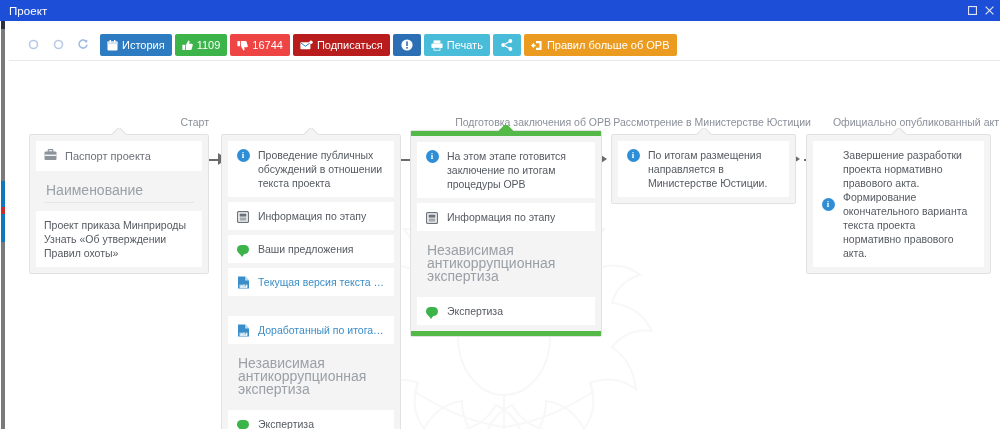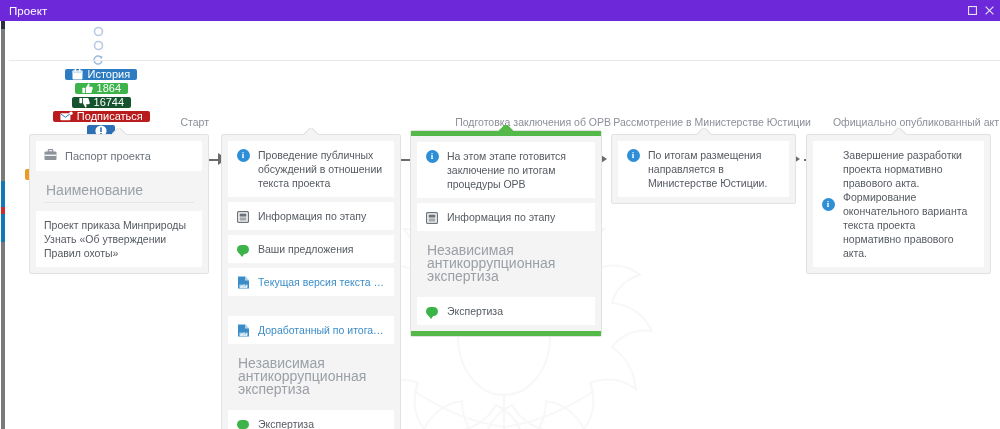--- a/index.html
+++ b/index.html
@@ -9,21 +9,21 @@
     overflow: hidden;
     font-family: "Liberation Sans", sans-serif;
     background: #ffffff;
   }
 
   
   #app { position: relative; width: 1000px; height: 429px; background: #fff; overflow: hidden; }
 
   #titlebar {
     position: absolute; left: 0; top: 0; width: 1000px; height: 21px;
-    background: #6d28d9;
+    background: #1d4ed8;
     display: flex; align-items: center;
     color: #fff;
   }
   #titlebar .title {
     font-size: 11.5px; margin-left: 9px; letter-spacing: .1px;
     color: #ffffff;
   }
   #titlebar .winbtns {
     margin-left: auto; display: flex; align-items: center; gap: 6px;
     padding-right: 5px;
@@ -43,24 +43,23 @@
 
   
   #content {
     position: absolute; left: 9px; top: 21px; width: 991px; height: 408px;
     background: #ffffff;
     overflow: hidden;
   }
 
   
   #toolbar {
-    position: absolute; left: 0; top: 5px; height: 28px;
-    display: flex; align-items: center; gap: 3px;
+    position: absolute; left: 0; top: 13px; height: 28px;
+    display: flex; gap: 3px;
     padding-left: 16px;
-    flex-direction: column;
   }
   .tb-ghost {
     width: 16px; height: 20px; display: flex; align-items: center; justify-content: center;
     color: #b9cbe4; margin-right: 6px;
   }
   .tb-ghost svg { display:block; }
   .tb-btn {
     height: 22px; display: flex; align-items: center; gap: 4px;
     padding: 0 7px; border: 0; border-radius: 2px;
     color: #fff; font-size: 11px; font-family: "Liberation Sans", sans-serif;
@@ -254,24 +253,24 @@
         <span>История</span>
       </button>
 
       <button class="tb-btn" style="background:#3cb44a">
         <span class="ic">
           <svg width="11" height="11" viewBox="0 0 12 12">
               <path d="M4.3 11 V5.2 L7 0.6 c1 0 1.5 .8 1.2 1.7 L7.8 4.2 H10.6 c.9 0 1.4 .8 1.1 1.6 l-1.2 4.2 c-.2 .6 -.7 1 -1.4 1 Z" fill="#fff"></path>
               <rect x="0.4" y="5.2" width="3" height="5.8" rx=".5" fill="#fff"></rect>
             </svg>
         </span>
-        <span>1864</span>
-      </button>
-
-      <button class="tb-btn" style="background:#14532d">
+        <span>1109</span>
+      </button>
+
+      <button class="tb-btn" style="background:#ef4444">
         <span class="ic">
           <svg width="11" height="11" viewBox="0 0 12 12">
               <path d="M4.3 1 V6.8 L7 11.4 c1 0 1.5 -.8 1.2 -1.7 L7.8 7.8 H10.6 c.9 0 1.4 -.8 1.1 -1.6 l-1.2 -4.2 c-.2 -.6 -.7 -1 -1.4 -1 Z" fill="#fff"></path>
               <rect x="0.4" y="1" width="3" height="5.8" rx=".5" fill="#fff"></rect>
             </svg>
         </span>
         <span>16744</span>
       </button>
 
       <button class="tb-btn" style="background:#b91c1c">

